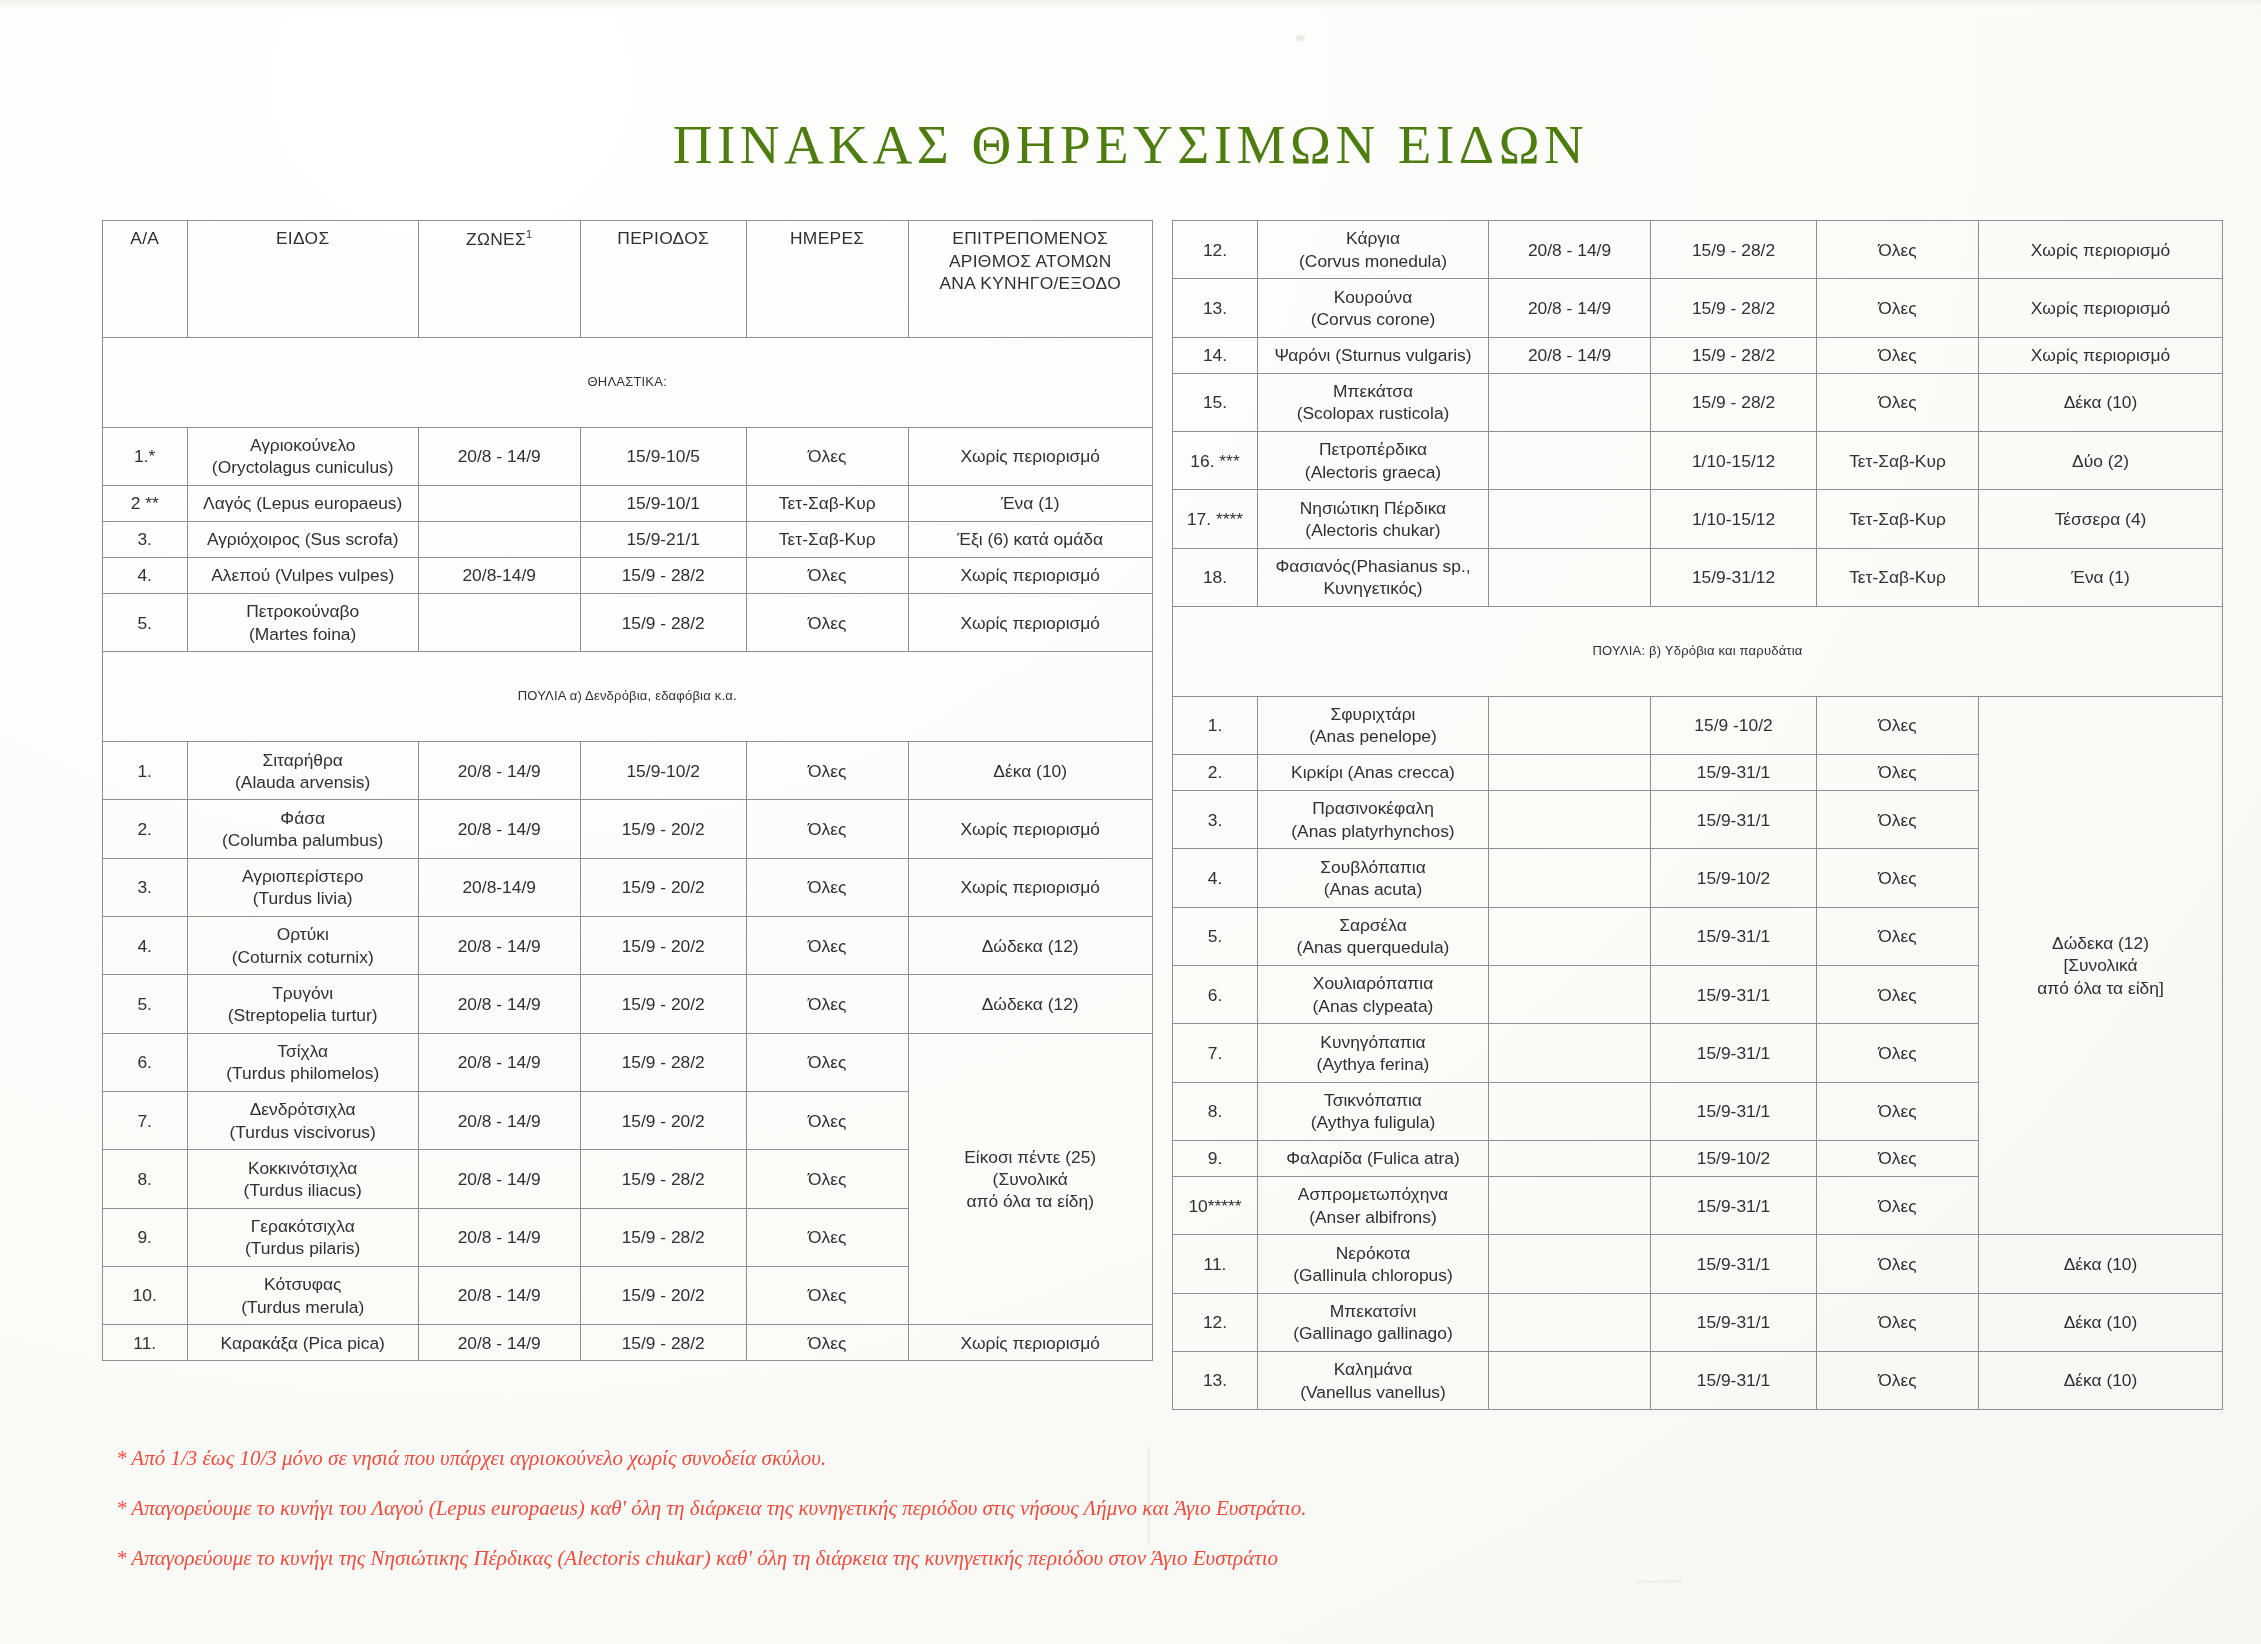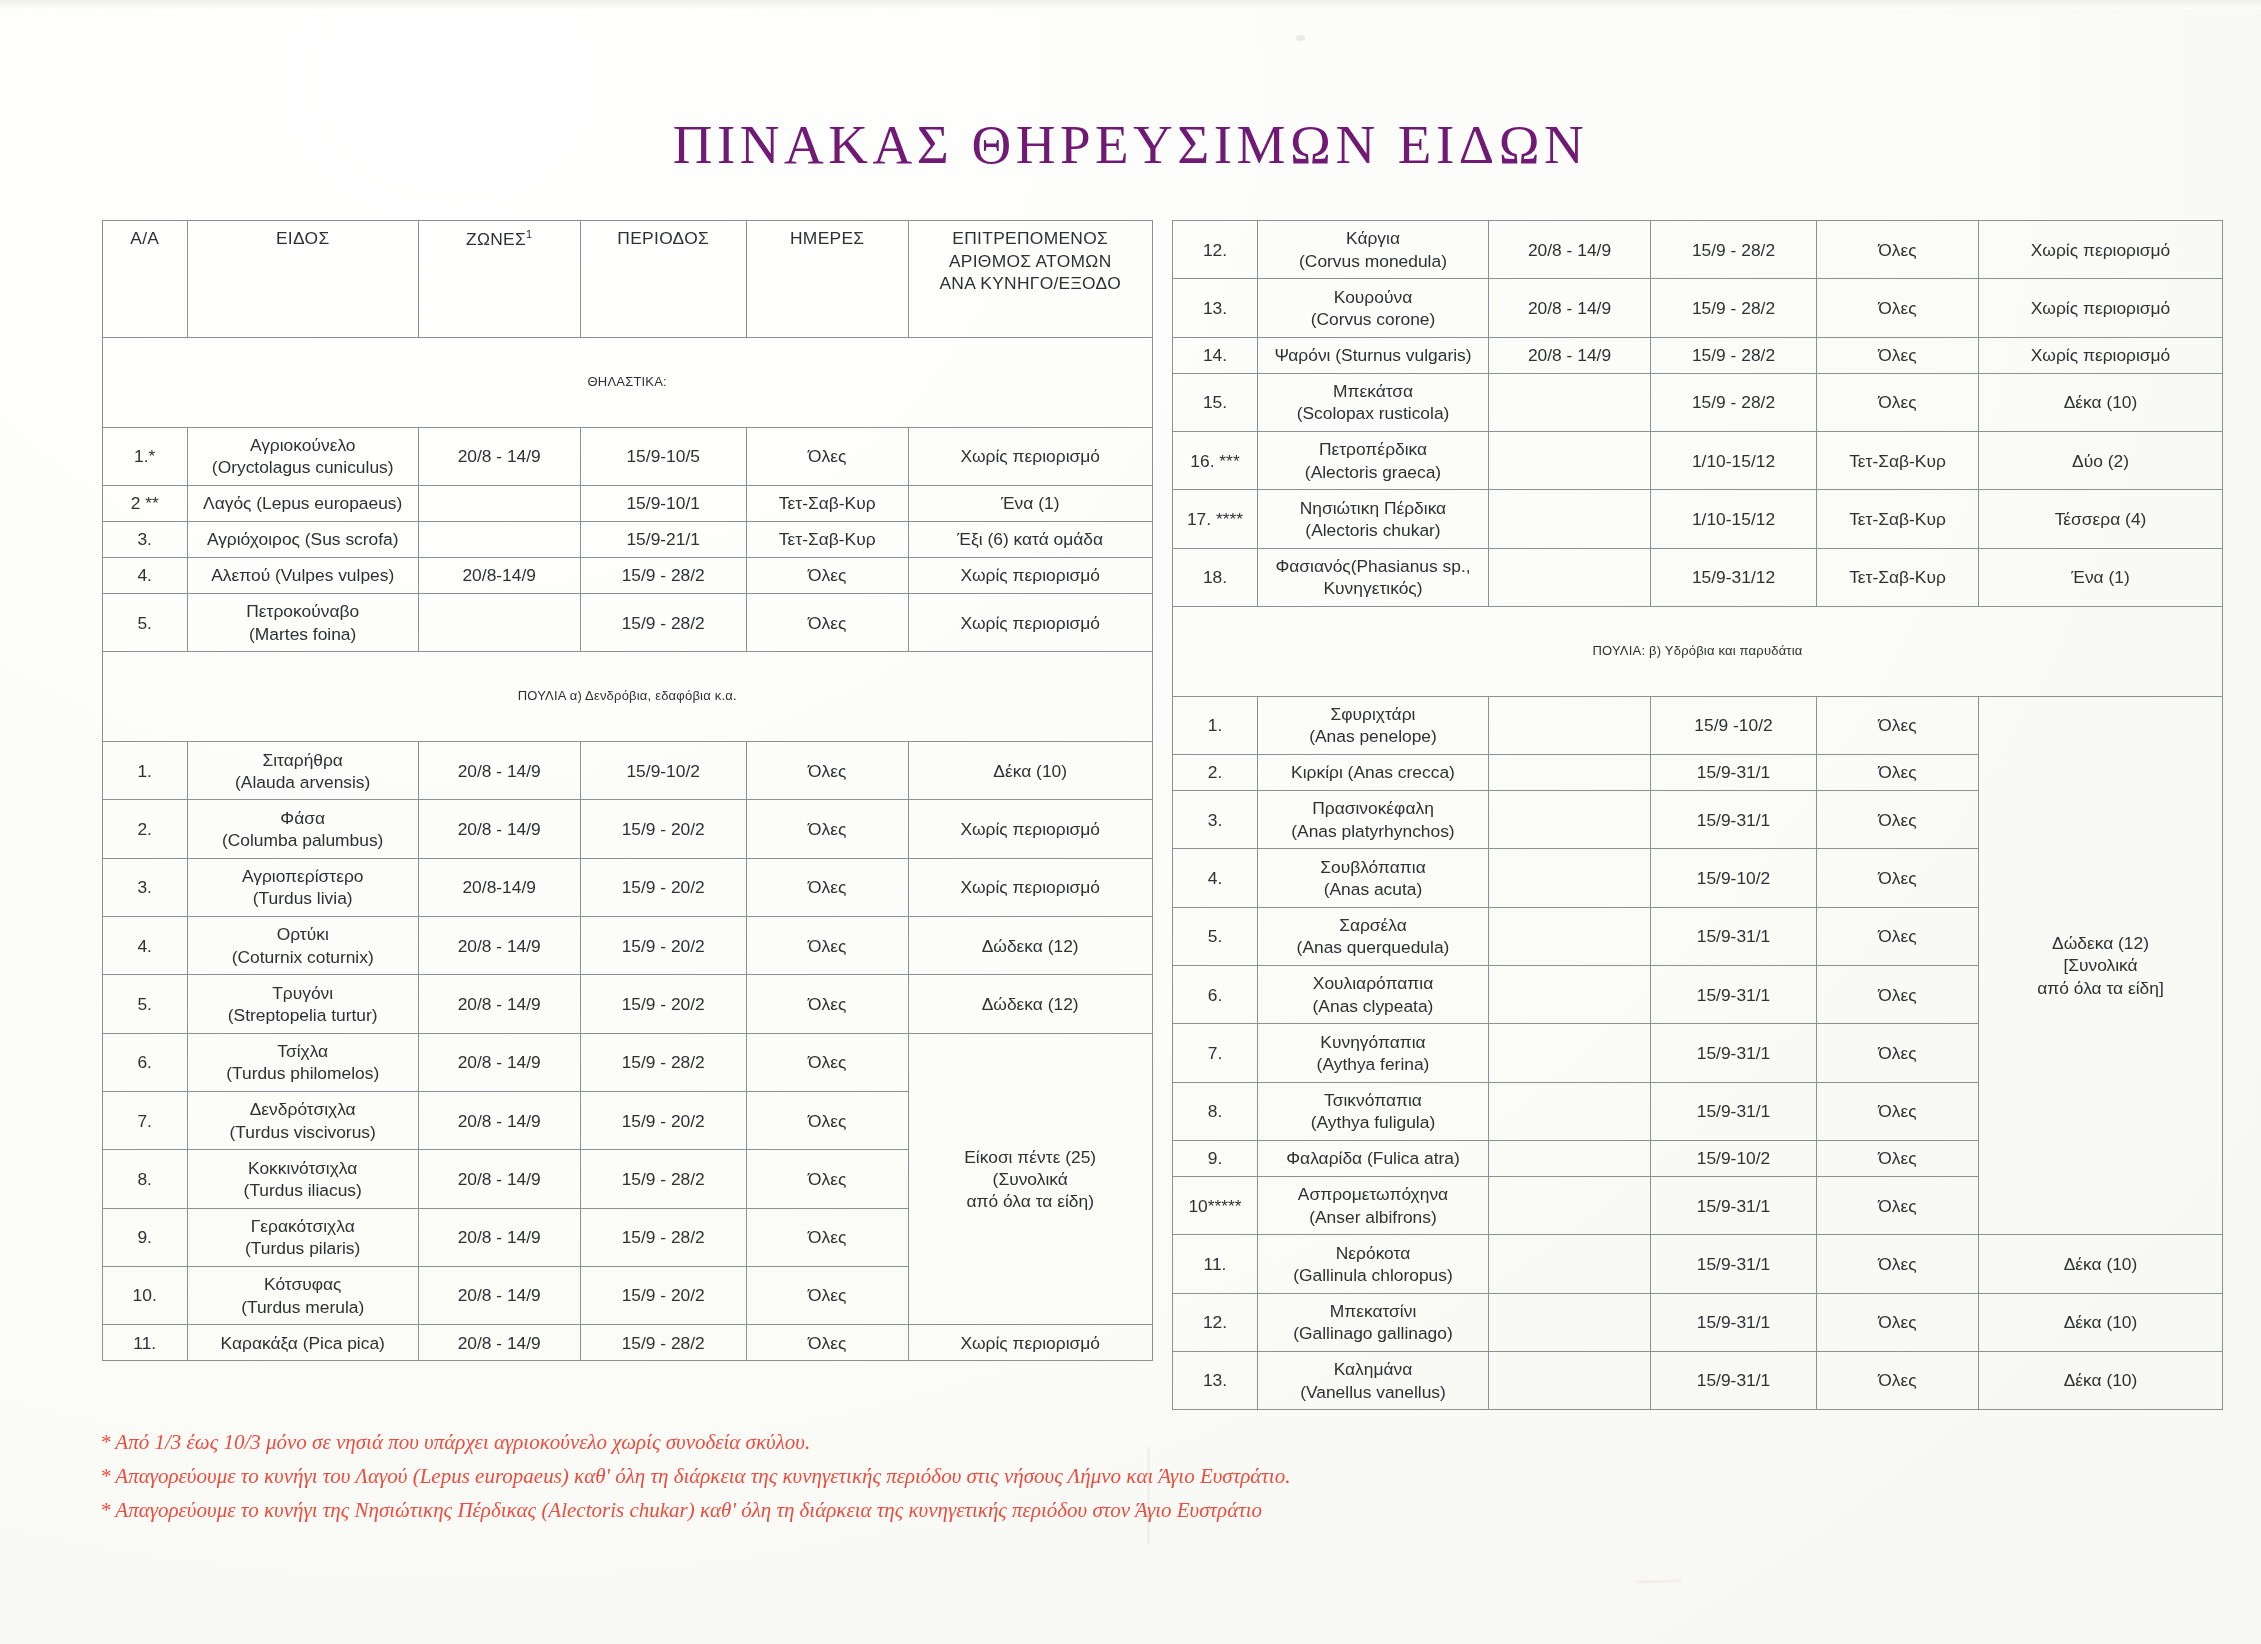--- a/index.html
+++ b/index.html
@@ -20,21 +20,21 @@
   .scan-edge{
     position:absolute;left:0;right:0;top:0;height:9px;
     background:linear-gradient(#efefe9,#fdfdfb);
   }
   .title{
     position:absolute;left:0;right:0;top:113px;
     text-align:center;
     font-family:"Liberation Serif", serif;
     font-size:55px;
     letter-spacing:4.5px;
-    color:#701a75;
+    color:#4d7c0f;
     white-space:nowrap;
   }
   .tables{
     position:absolute;
     left:103px; top:220px;
     width:2120px;
     display:flex;
     gap:19.3px;
     align-items:flex-start;
     justify-content:flex-end;
@@ -79,21 +79,21 @@
   .notes{
     position:absolute;
     left:100px; top:1425px; width:2126px;
     font-family:"Liberation Serif", serif;
     font-style:italic;
     font-size:21px;
     line-height:1.62;
     color:#ef4b3c;
     white-space:nowrap;
   }
-  .notes div{ margin:0; }
+  .notes div{ margin:16px; }
   .smudge1{position:absolute;left:1296px;top:35px;width:9px;height:5.8px;background:#e7e3dc;border-radius:50%;opacity:.8;}
   .smudge2{position:absolute;left:1636px;top:1580px;width:45px;height:2.6px;background:#ecebe6;opacity:.7;transform:rotate(-1deg);}
   .smudge3{position:absolute;left:1147px;top:1447px;width:3.2px;height:97px;background:#f1eee9;opacity:.9;}
 </style>
 </head>
 <body>
 
 <div class="paper"></div>
 <div class="scan-edge"></div>
 <div class="smudge1"></div>

